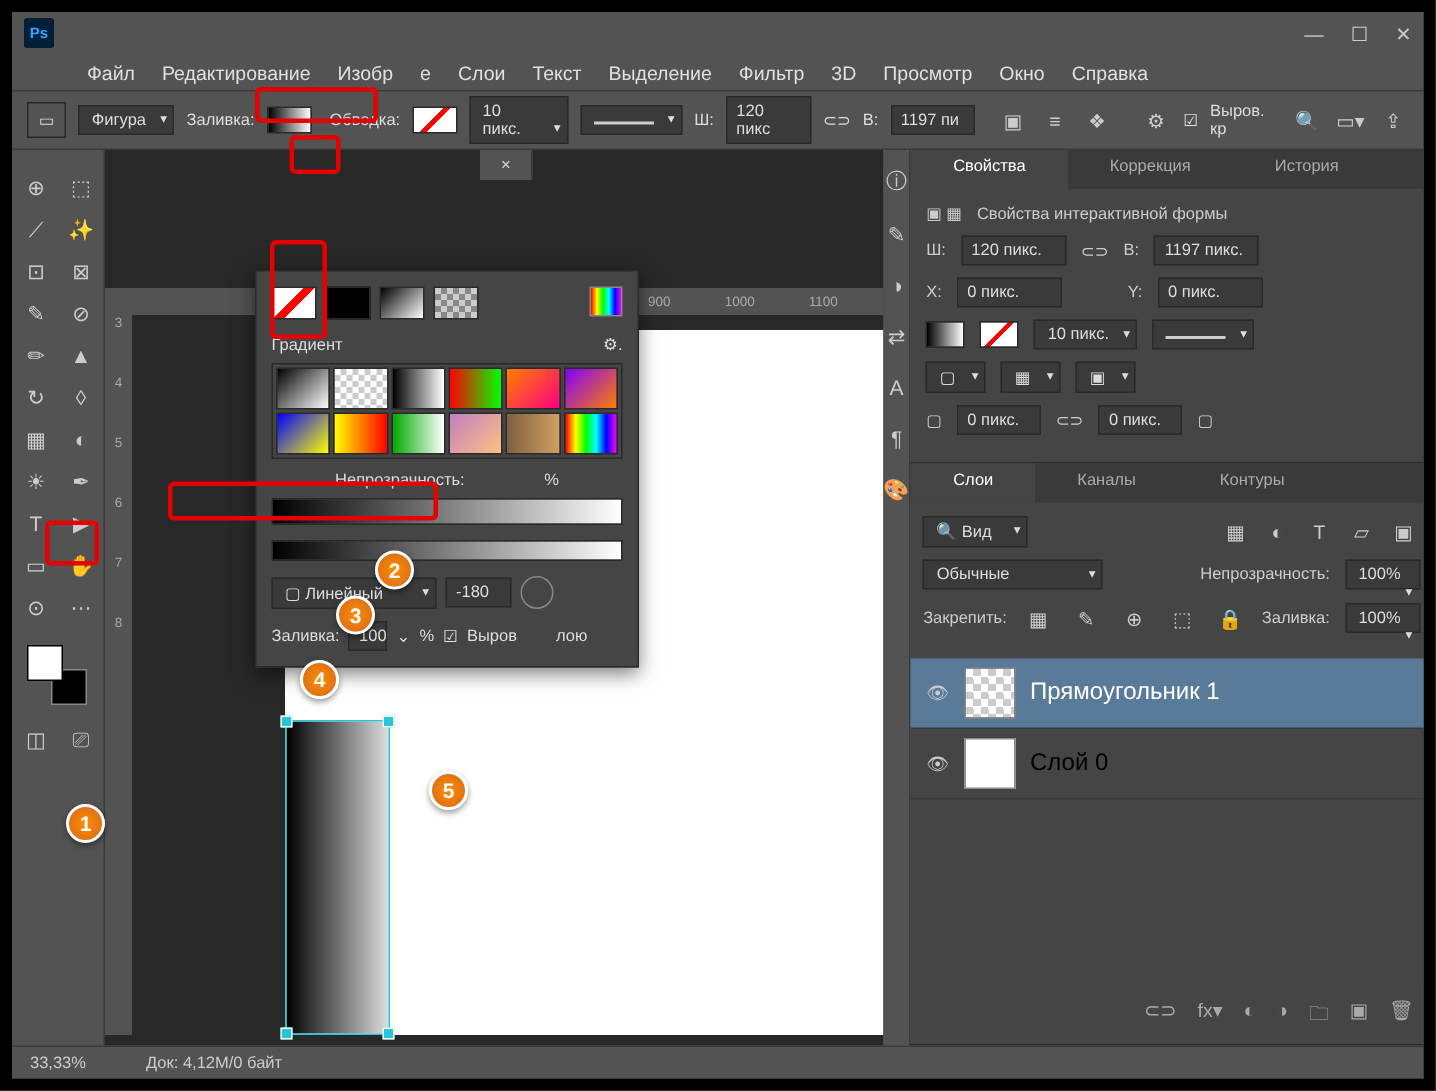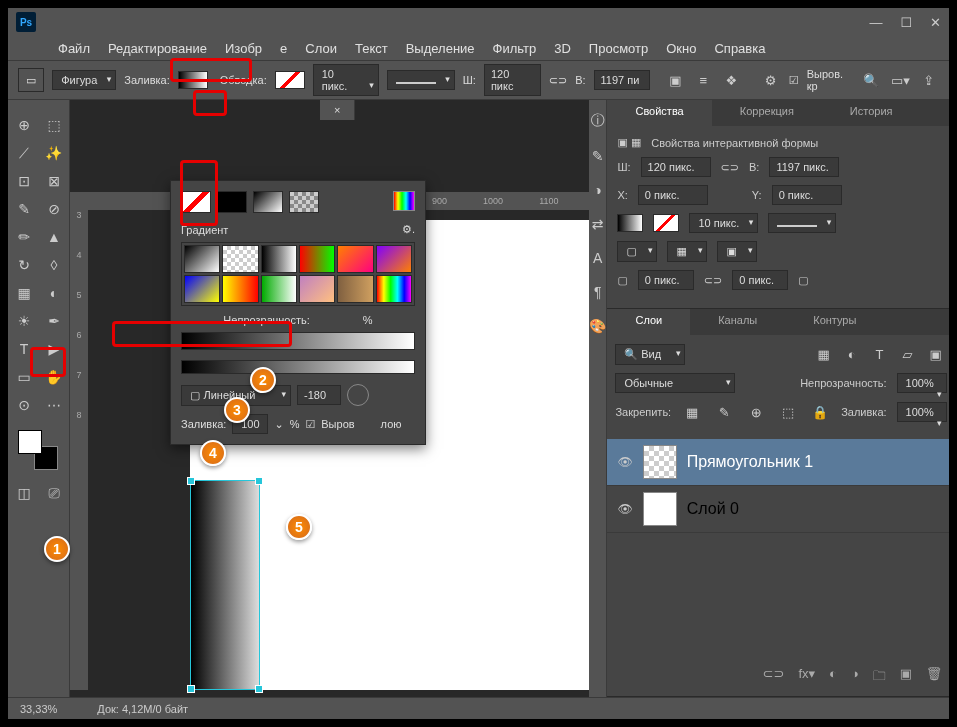--- a/index.html
+++ b/index.html
@@ -222,21 +222,21 @@
         </div>
         <div class="opacity-bar"></div>
         <div class="opacity-bar" style="height:14px;"></div>
         <div style="display:flex;align-items:center;gap:6px;margin-top:8px;">
           <div class="dropdown" style="width:110px;">▢ <span>Линейный</span></div>
           <div class="input-box" style="width:44px;">-180</div>
           <div style="width:22px;height:22px;border:1px solid #888;border-radius:50%;"></div>
         </div>
         <div style="display:flex;align-items:center;gap:6px;margin-top:8px;">
           <span>Заливка:</span>
-          <div class="input-box" style="width:36px;text-align:center;">100</div>
+          <div class="input-box" style="width:26px;">100</div>
           <span>⌄</span>
           <span>%</span>
           <span>☑</span>
           <span>Выров</span>
           <span style="margin-left:20px;">лою</span>
         </div>
       </div>
     </div>
 
     <div class="right-panels">

